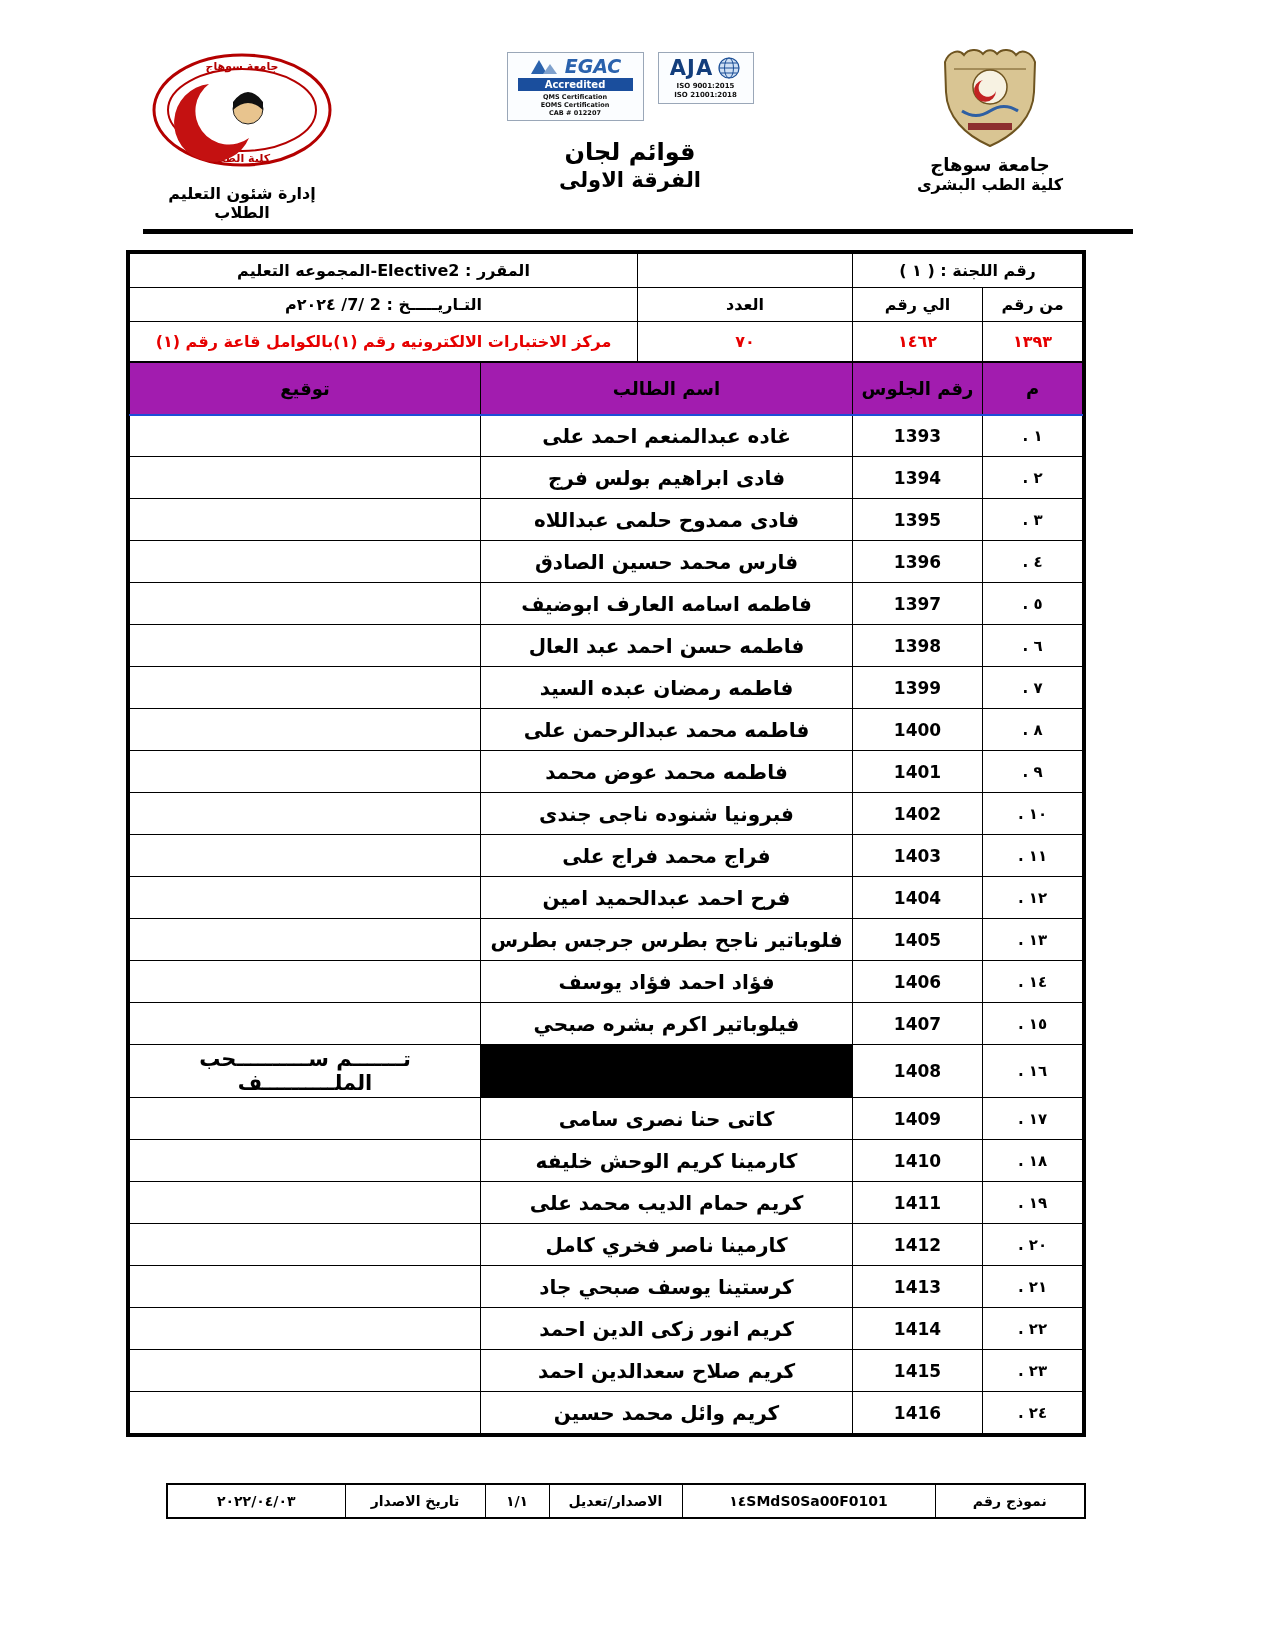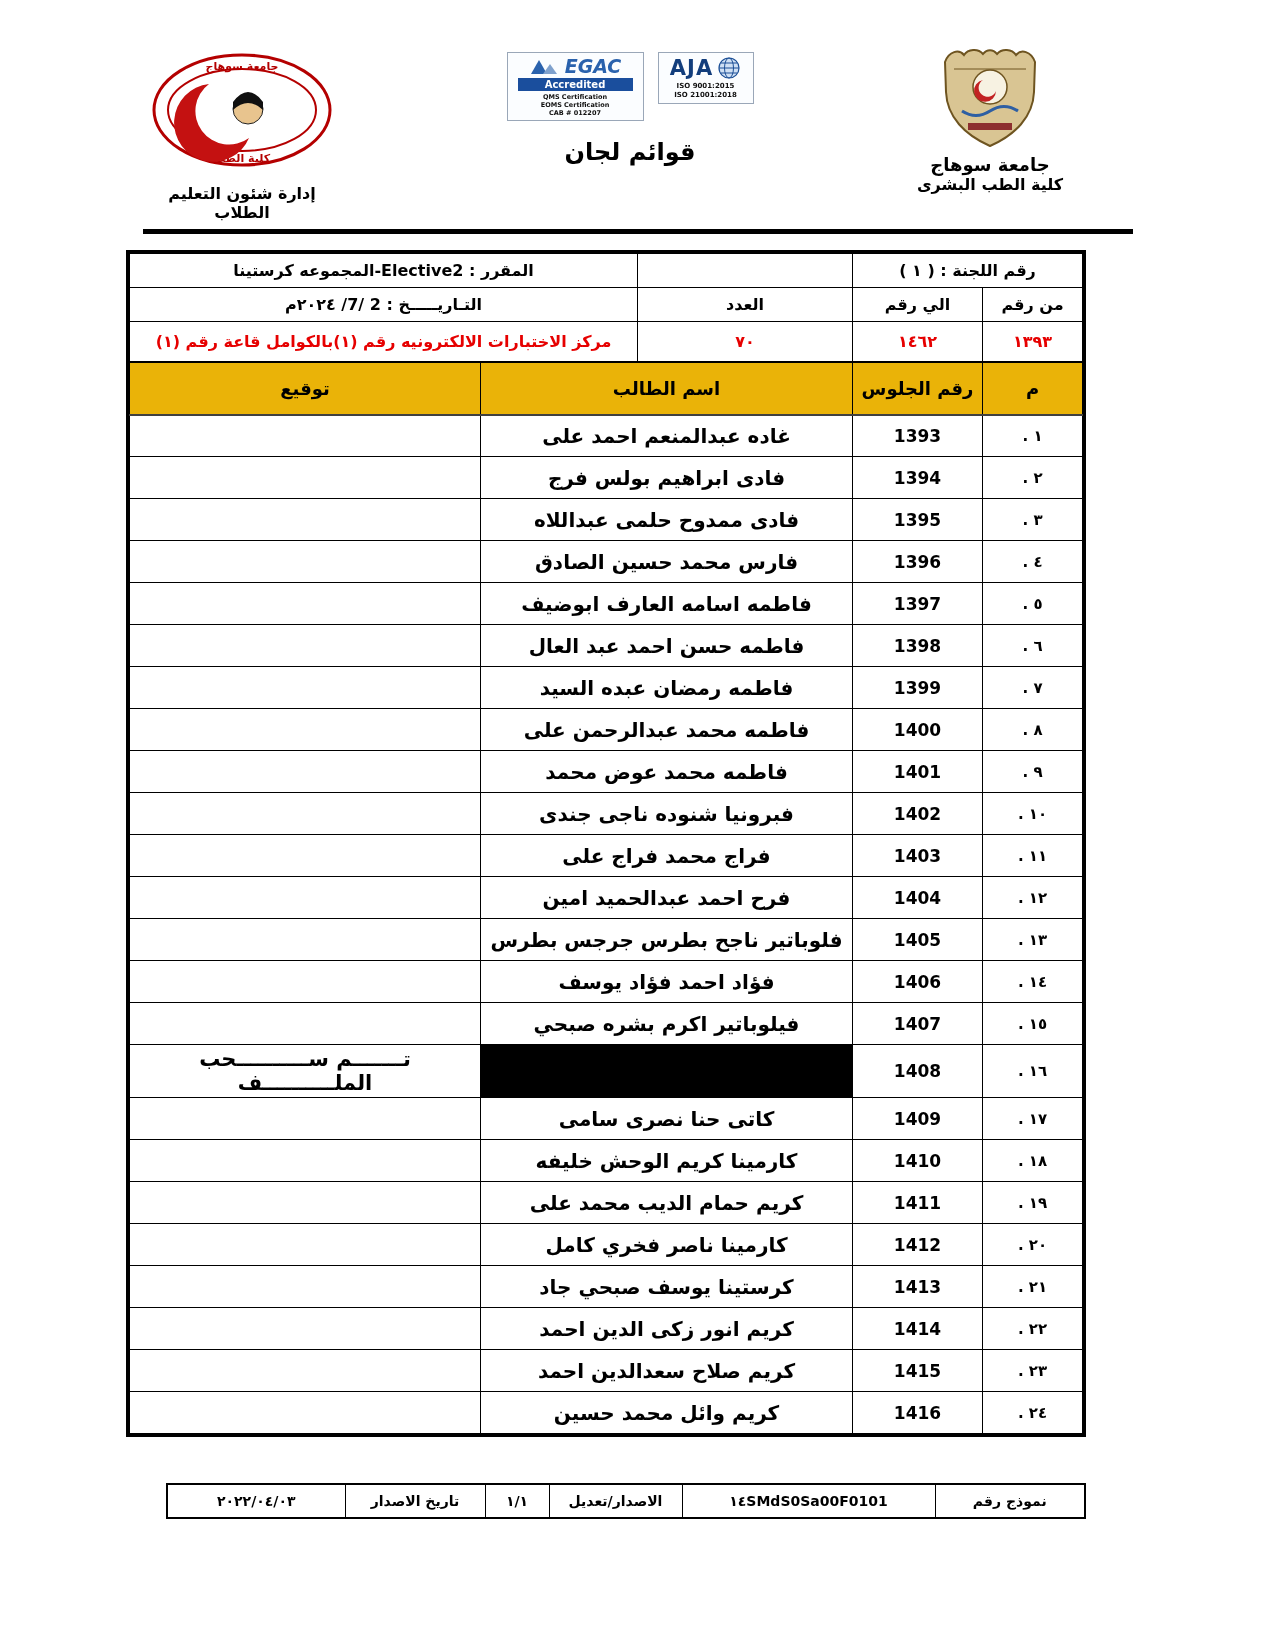--- a/index.html
+++ b/index.html
@@ -46,21 +46,21 @@
 
   .info-table td { font-weight:bold; font-size:16px; }
   .row-a td { height:34px; }
   .row-b td { height:34px;margin-left:32px; }
   .row-c td { height:40px; }
   .cell-committee { text-align:right; padding-right:10px; }
   .red { color:#e60000; }
   .val { font-size:18px; }
   .loc { font-size:14.5px; }
 
-  .list-table th { background:#eab308; height:52px; font-size:18px; font-weight:bold; border-bottom:2px solid #404040; }
+  .list-table th { background:#a21caf; height:52px; font-size:18px; font-weight:bold; border-bottom:2px solid #1d4ed8; }
   .list-table td { height:42px; }
   .cell-no   { font-size:15px; font-weight:bold; }
   .cell-seat { font-size:17px; font-weight:bold; font-family:"DejaVu Sans", sans-serif; }
   .cell-name { font-size:20px; font-weight:bold; text-align:right; padding-right:8px; }
   .cell-sig  { font-size:21px; font-weight:bold;margin-top:32px; }
   .redacted  { background:#000; }
 
   
   .footer { right:189px; top:1483px; width:920px; }
   .footer table { width:100%; border-collapse:collapse; table-layout:fixed; border:2px solid #000; }
@@ -110,20 +110,21 @@
             <path d="M2 12 h20 M3.8 7 h16.4 M3.8 17 h16.4" stroke="#1c4f96" stroke-width="1" fill="none"></path>
           </svg>
         </div>
         <div class="aja-lines">
           <div>ISO 9001:2015</div>
           <div>ISO 21001:2018</div>
         </div>
       </div>
     </div>
     <div class="title-1">قوائم لجان</div>
+    <div class="title-2">الفرقة الاولى</div>
   </div>
 
   <div class="logo-right abs">
     <svg width="104" height="102" viewBox="0 0 104 102">
       <path d="M7 16 C11 5 21 3 26 9 C30 3 40 2 45 8 C49 3 55 3 59 8 C64 2 74 3 78 9 C83 3 93 5 97 16 L96 46 C95 71 77 89 52 100 C27 89 9 71 8 46 Z" fill="#d9c593" stroke="#6e5420" stroke-width="2"></path>
       <path d="M16 23 h72" stroke="#6e5420" stroke-width="1"></path>
       <circle cx="52" cy="41" r="17" fill="#f7f2e2" stroke="#6e5420" stroke-width="1.5"></circle>
       <path d="M45 34 a9 9 0 1 0 13 11 a11 11 0 1 1 -13 -11" fill="#c22222"></path>
       <path d="M24 65 q14 9 28 0 q14 -9 28 0" fill="none" stroke="#2e5fa3" stroke-width="3"></path>
       <rect x="30" y="77" width="44" height="7" fill="#8d2f2f"></rect>
@@ -139,21 +140,21 @@
       <colgroup>
           <col style="width:100px">
           <col style="width:130px">
           <col style="width:215px">
           <col>
         </colgroup>
       <tbody>
           <tr class="row-a">
         <td colspan="2" class="cell-committee">رقم اللجنة : ( ١ )</td>
         <td></td>
-        <td>المقرر : Elective2-المجموعه كرستينا</td>
+        <td>المقرر : Elective2-المجموعه التعليم</td>
       </tr>
       <tr class="row-b">
         <td>من رقم</td>
         <td>الي رقم</td>
         <td>العدد</td>
         <td>التـاريـــــخ : 2 /7/ ٢٠٢٤م</td>
       </tr>
       <tr class="row-c">
         <td class="red val">١٣٩٣</td>
         <td class="red val">١٤٦٢</td>

